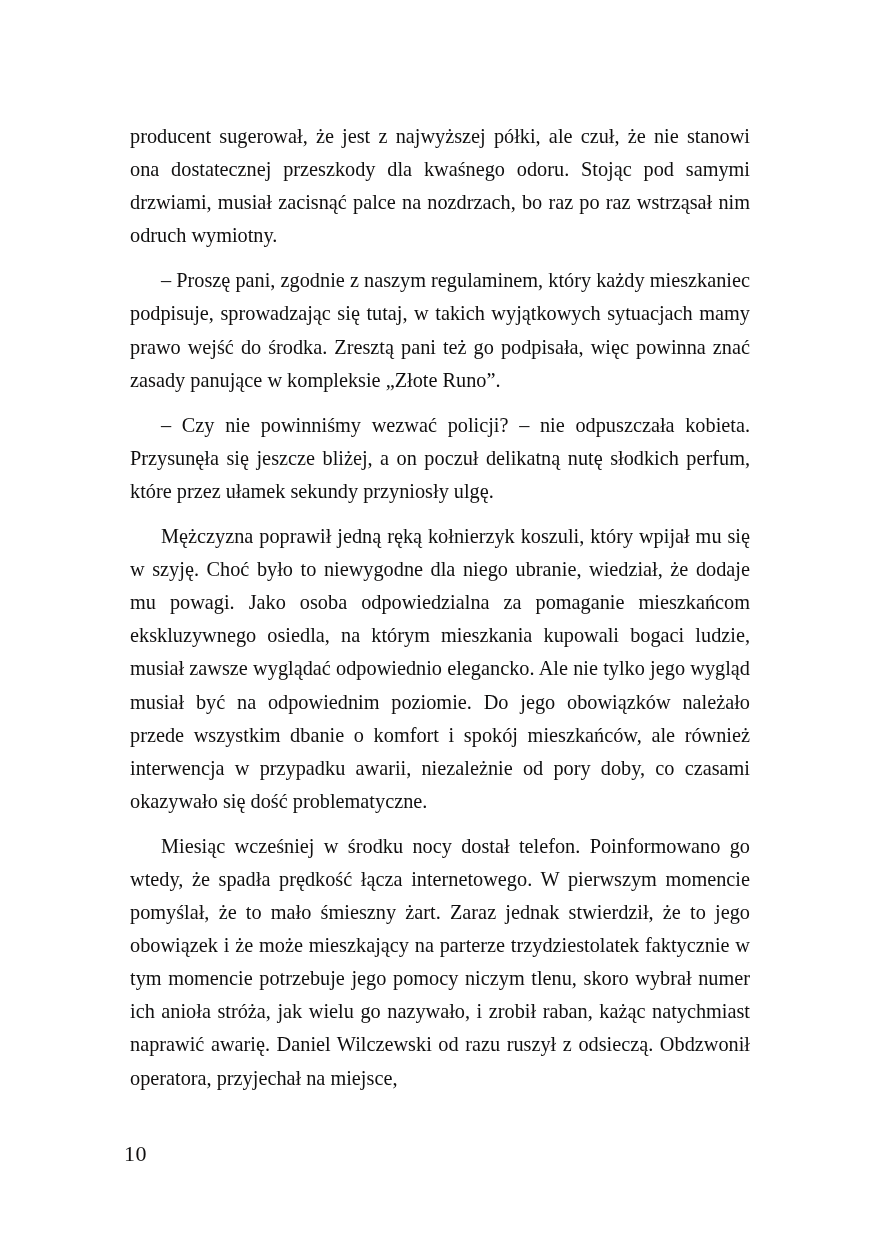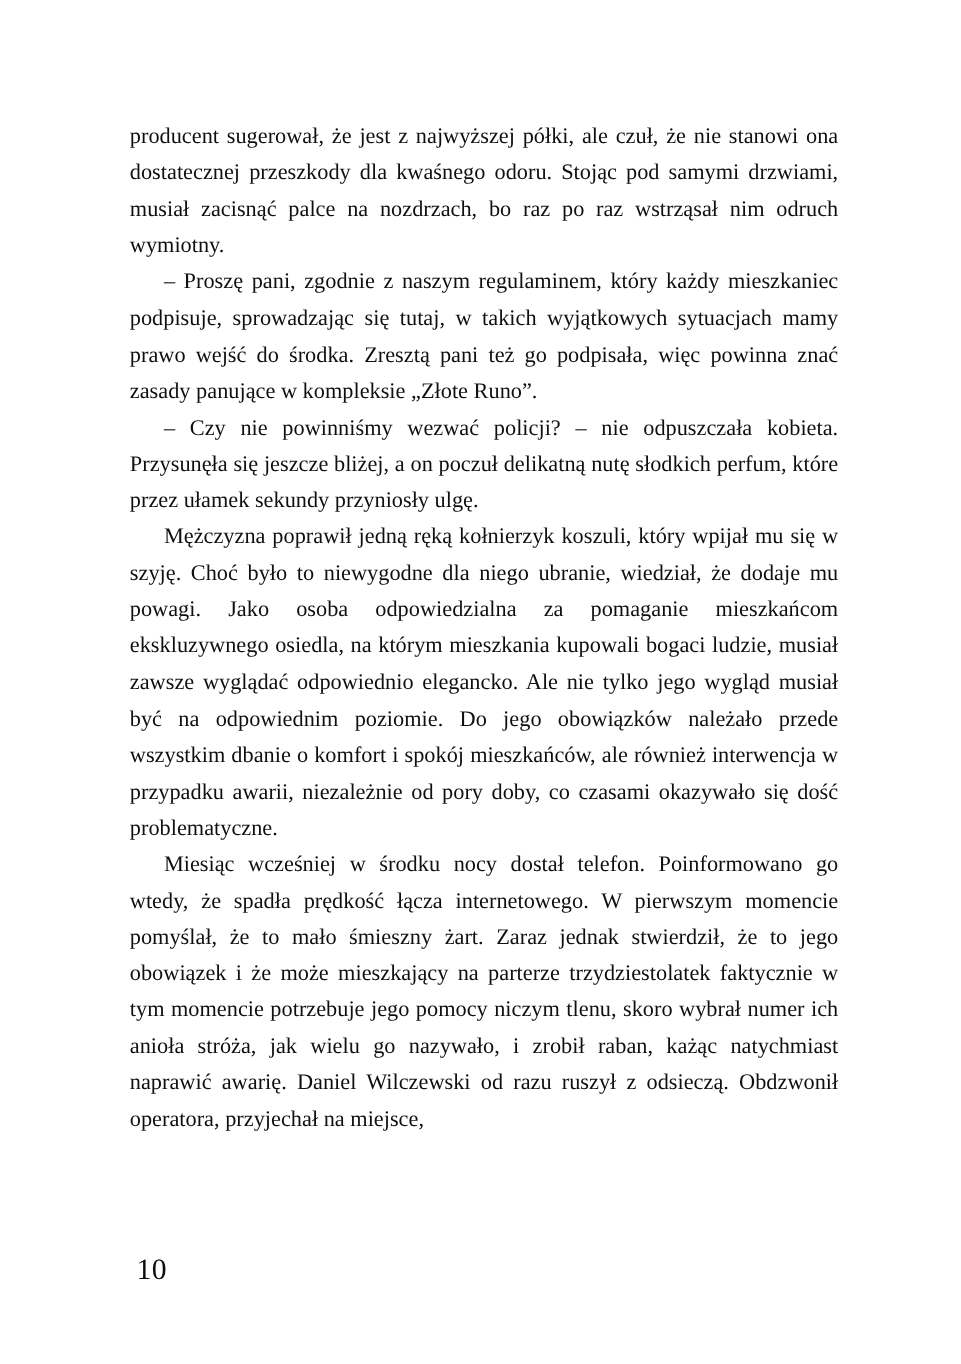--- a/index.html
+++ b/index.html
@@ -29,31 +29,31 @@
     top: 108px;
     width: 644px;
     font-size: 20.3px;
     line-height: 33.1px;
     text-align: justify;
     text-justify: inter-word;
     hyphens: manual;
     color: #100f0f;
   }
   .text-block p {
-    margin: 0;
+    margin: 12px;
     text-indent: 31px;
   }
   .text-block p.no-indent {
     text-indent: 0;
   }
   .page-number {
     position: absolute;
     left: 124px;
     top: 1141px;
-    font-size: 27px;
+    font-size: 22px;
     line-height: 26px;
     color: #100f0f;
     letter-spacing: 0.5px;
   }
 </style>
 </head>
 <body>
 
 <div class="page">
 

